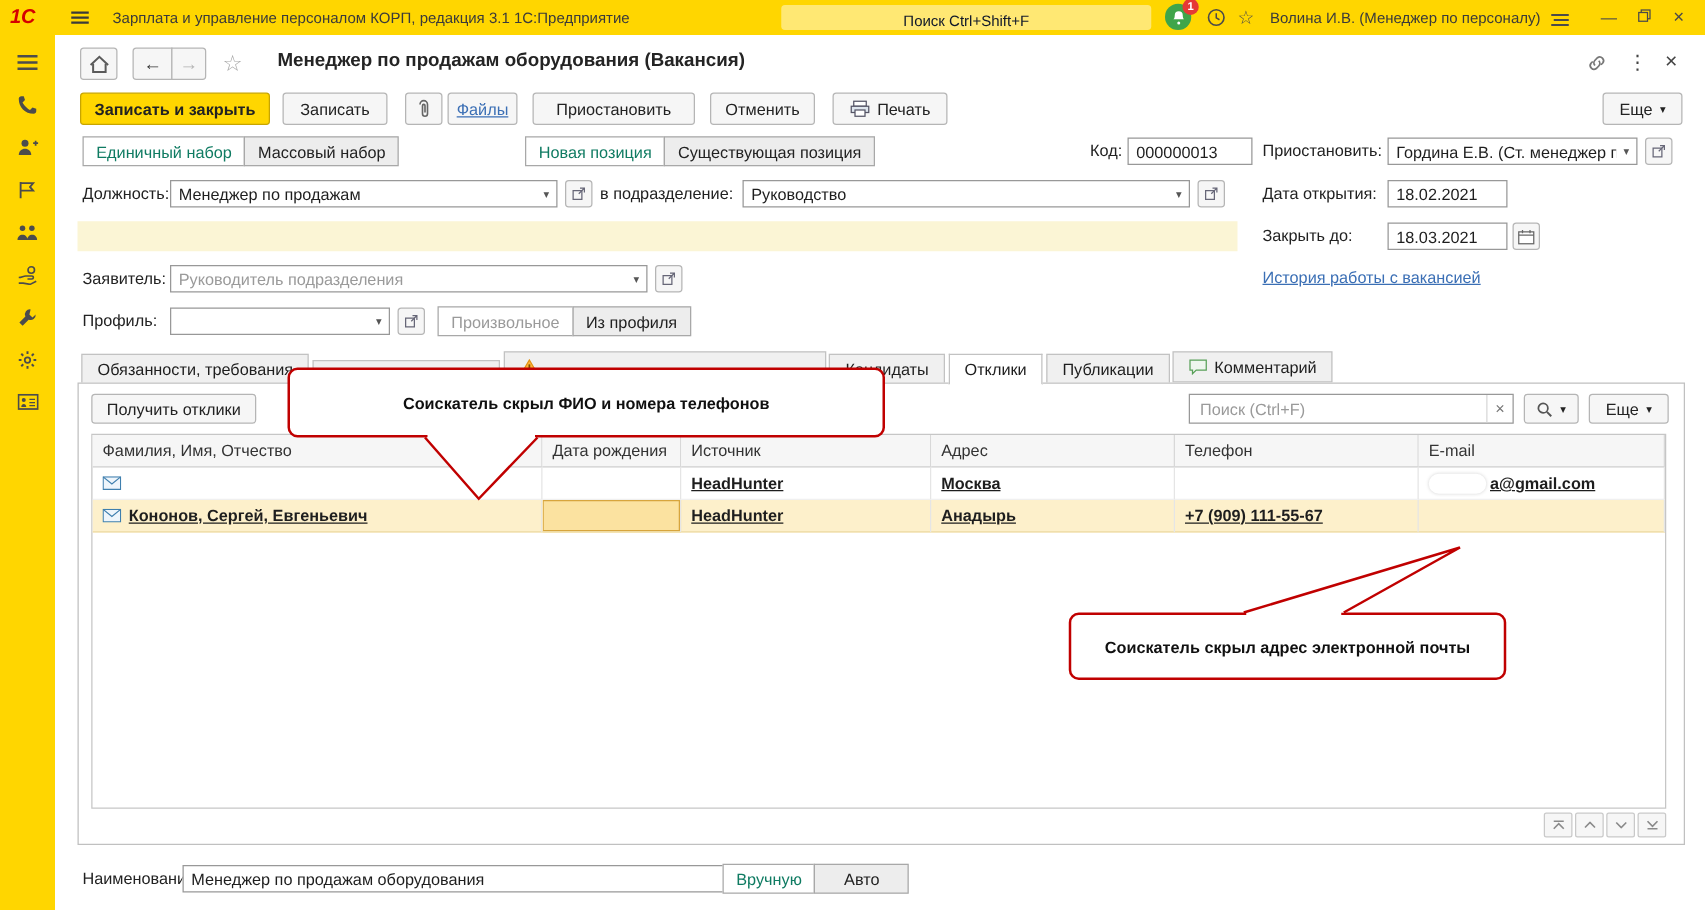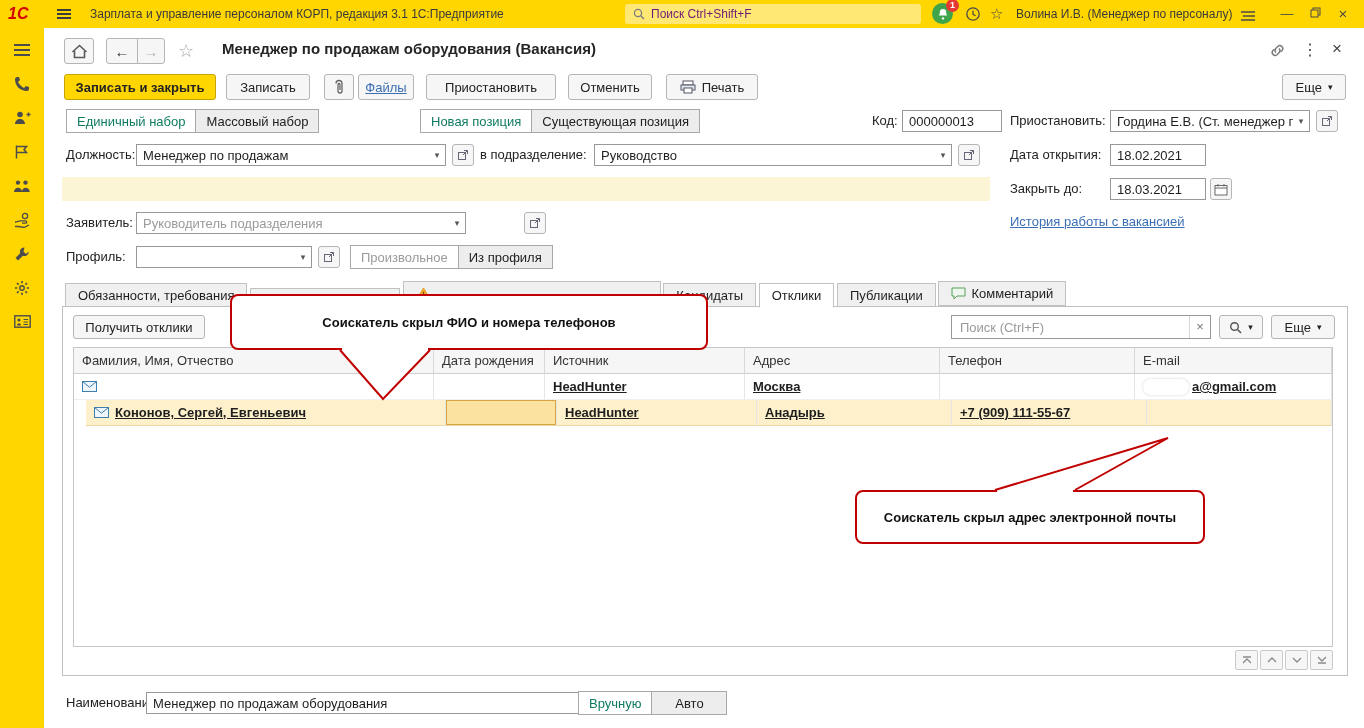--- a/index.html
+++ b/index.html
@@ -4,21 +4,21 @@
 <style>
   html,body{margin:0;padding:0;}
   body{position:relative;width:1364px;height:728px;overflow:hidden;background:#fff;
        font-family:"Liberation Sans",sans-serif;font-size:13px;color:#1e1e1e;}
   .abs{position:absolute;box-sizing:border-box;}
   
   .topbar{left:0;top:0;width:1364px;height:28px;background:#ffd600;}
   .topbar .t{font-size:12px;color:#3a3a3a;line-height:28px;white-space:nowrap;}
   .logo{left:8px;top:0;font-weight:700;font-style:italic;font-size:16px;color:#d50000;line-height:28px;}
   .tsearch{left:625px;top:4px;width:296px;height:20px;background:rgba(255,255,255,.45);
-           border-radius:3px;display:flex;align-items:center;gap:6px;padding:0 8px;color:#701a75;font-size:12px;}
+           border-radius:3px;display:flex;align-items:center;gap:6px;padding:0 8px;color:#0f172a;font-size:12px;flex-direction:column;}
   .bell{left:932px;top:3px;width:21px;height:21px;border-radius:50%;background:#3fa54a;display:flex;align-items:center;justify-content:center;}
   .badge{left:946px;top:-1px;min-width:13px;height:13px;border-radius:7px;background:#e53935;color:#fff;
          font-size:9px;line-height:13px;text-align:center;padding:0 2px;font-weight:700;}
   .winbtn{top:6px;width:18px;height:16px;text-align:center;color:#4a4a4a;font-size:13px;line-height:16px;}
   
   .sidebar{left:0;top:28px;width:44px;height:700px;background:#ffd600;}
   .sideicons{display:flex;flex-direction:column;align-items:center;padding-top:12px;gap:15px;}
   .sideicons>div{width:20px;height:19px;display:flex;align-items:center;justify-content:center;}
   
   .main{left:44px;top:28px;width:1320px;height:700px;background:#fff;}
@@ -48,21 +48,21 @@
   .searchbox .txt{flex:1;padding:0 8px;color:#9a9a9a;white-space:nowrap;overflow:hidden;}
   .searchbox .clr{width:20px;text-align:center;color:#777;border-left:1px solid #d7d7d7;line-height:22px;}
   
   .grid{border:1px solid #c6c6c6;background:#fff;overflow:hidden;}
   .grow{display:grid;grid-template-columns:360px 111px 200px 195px 195px 1fr;height:26px;}
   .cell{padding:0 8px;display:flex;align-items:center;border-right:1px solid #e5e5e5;
         white-space:nowrap;overflow:hidden;box-sizing:border-box;}
   .ghead .cell{background:#f6f6f6;border-bottom:1px solid #cfcfcf;border-right:1px solid #d8d8d8;color:#333;}
   .grow.data{font-weight:700;text-decoration:underline;}
   .grow.data .cell{border-bottom:1px solid #f0f0f0;}
-  .grow.selrow{background:#fdf0cb;margin-left:12px;}
+  .grow.selrow{background:#fdf0cb;}
   .grow.selrow .cell{border-bottom:1px solid #ecd9a2;}
   .sel-cell{background:#fbe2a0;box-shadow:inset 0 0 0 1px #d7a53d;}
   .blob{display:inline-block;width:46px;height:16px;background:#fff;border-radius:9px;
         box-shadow:0 0 3px rgba(0,0,0,.18);margin-right:3px;flex:0 0 auto;}
   .navbtn{width:21px;height:18px;border:1px solid #c9c9c9;border-radius:2px;background:#f6f6f6;
           display:flex;align-items:center;justify-content:center;}
   
   .callout{background:#fff;border:2px solid #c00000;border-radius:8px;display:flex;align-items:center;
            justify-content:center;font-weight:700;color:#101010;z-index:60;text-align:center;padding:0 10px;}
   .ctail{z-index:61;overflow:visible;pointer-events:none;}
@@ -282,21 +282,21 @@
   </div>
   <div class="abs btn mini" style="left:1166px;top:150px">
     <svg width="14" height="13">
         <rect x="1" y="2.5" width="12" height="9.5" fill="#fff" stroke="#666"></rect>
         <path d="M1 5h12" stroke="#666"></path>
         <path d="M4 1v2.5M10 1v2.5" stroke="#666"></path>
       </svg>
   </div>
 
   <span class="abs lbl" style="left:22px;top:184px">Заявитель:</span>
-  <div class="abs field" style="left:92px;top:184px;width:330px">
+  <div class="abs field" style="left:92px;top:184px;width:382px">
     <span class="txt ph">Руководитель подразделения</span>
     <span class="dd">▾</span>
   </div>
   <div class="abs btn mini" style="left:480px;top:184px">
     <svg width="12" height="12">
         <rect x="1.5" y="3.5" width="7" height="7" fill="none" stroke="#667"></rect>
         <path d="M6 6 10.5 1.5M7 1.5h3.5V5" fill="none" stroke="#667"></path>
       </svg>
   </div>
   <span class="abs lnk" style="left:966px;top:186px">История работы с вакансией</span>

